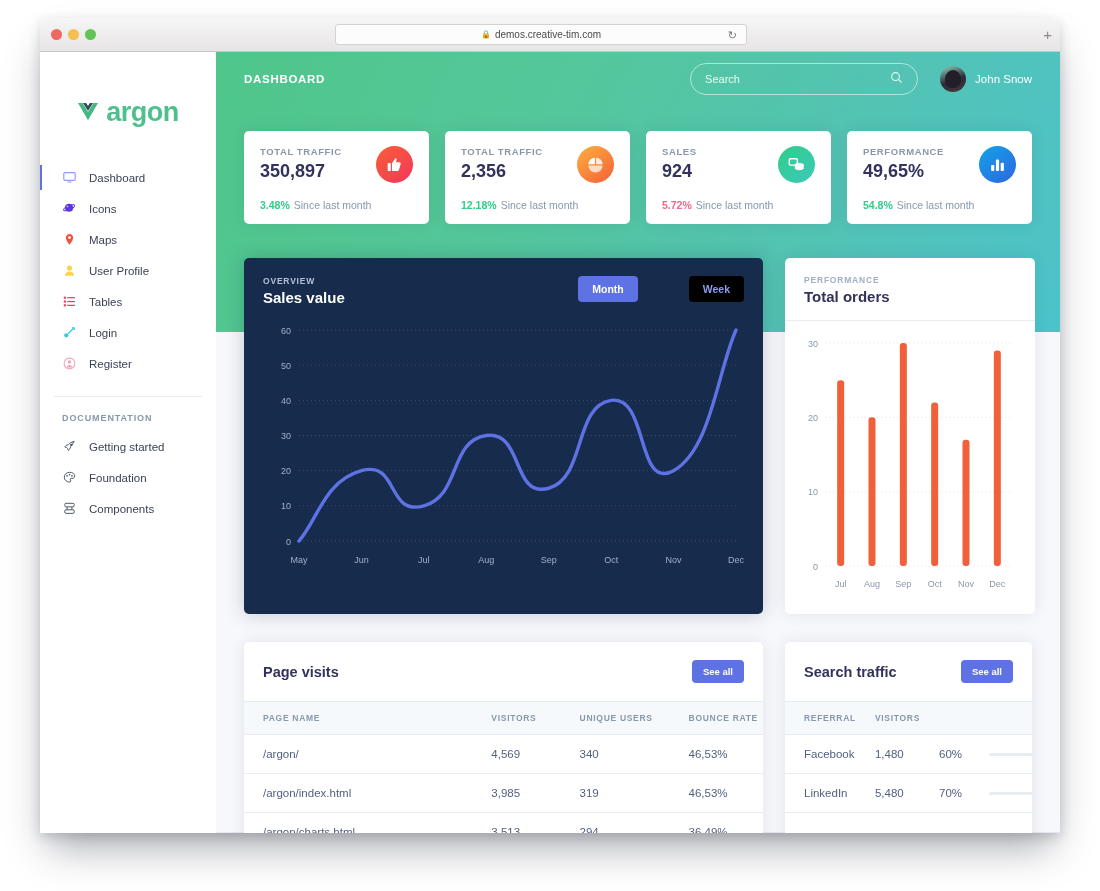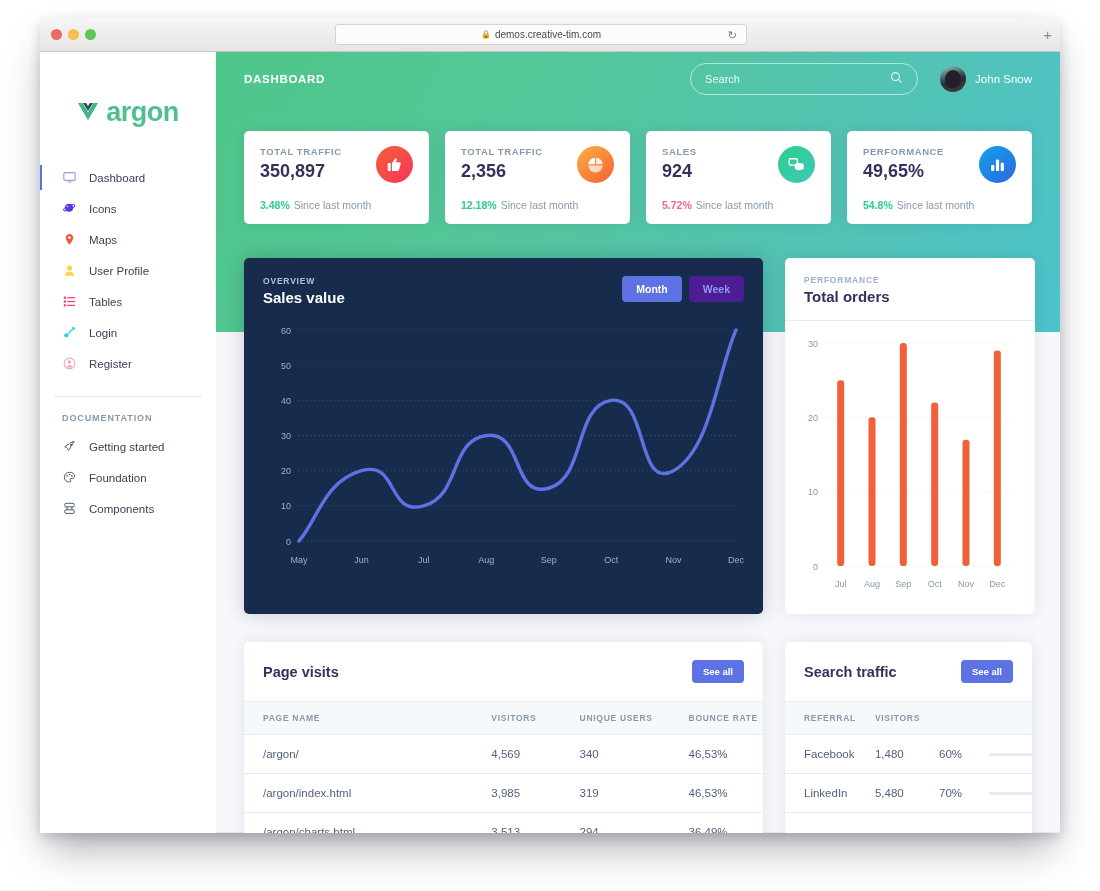--- a/index.html
+++ b/index.html
@@ -183,23 +183,24 @@
   }
   #chart-dark .chart-eyebrow { color: #b5c0d6; }
   .chart-title { font-size: 15px; font-weight: bold; margin-top: 3px; }
   #chart-dark .chart-title { color: #fff; }
   .range-btns { margin-left: auto; display: flex; gap: 7px; }
   .range-btn {
     font-size: 10.5px; font-weight: bold;
     padding: 7px 14px; border-radius: 4px;
     border: none; cursor: pointer;
     font-family: inherit;
+    margin-left: 44px;
   }
   .range-btn.on { background: #5e72e4; color: #fff; }
-  .range-btn.off { background: #4c1d95; color: #8f9bf0; }
+  .range-btn.off { background: #000000; color: #8f9bf0; }
 
   
   #line-svg-wrap { margin-top: 14px; }
   .axis-lbl { font-size: 9px; fill: #9fb0cb; font-family: "Liberation Sans", sans-serif; }
   .gridline { stroke: #3b4b6b; stroke-width: 1; stroke-dasharray: 1 3; }
 
   
   #chart-light {
     flex: 1; background: #fff; border-radius: 5px;
     box-shadow: 0 0 16px rgba(40,50,80,.10);

